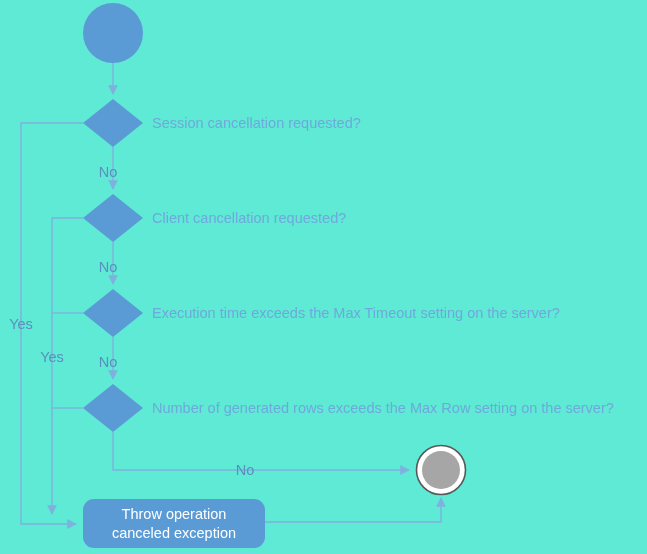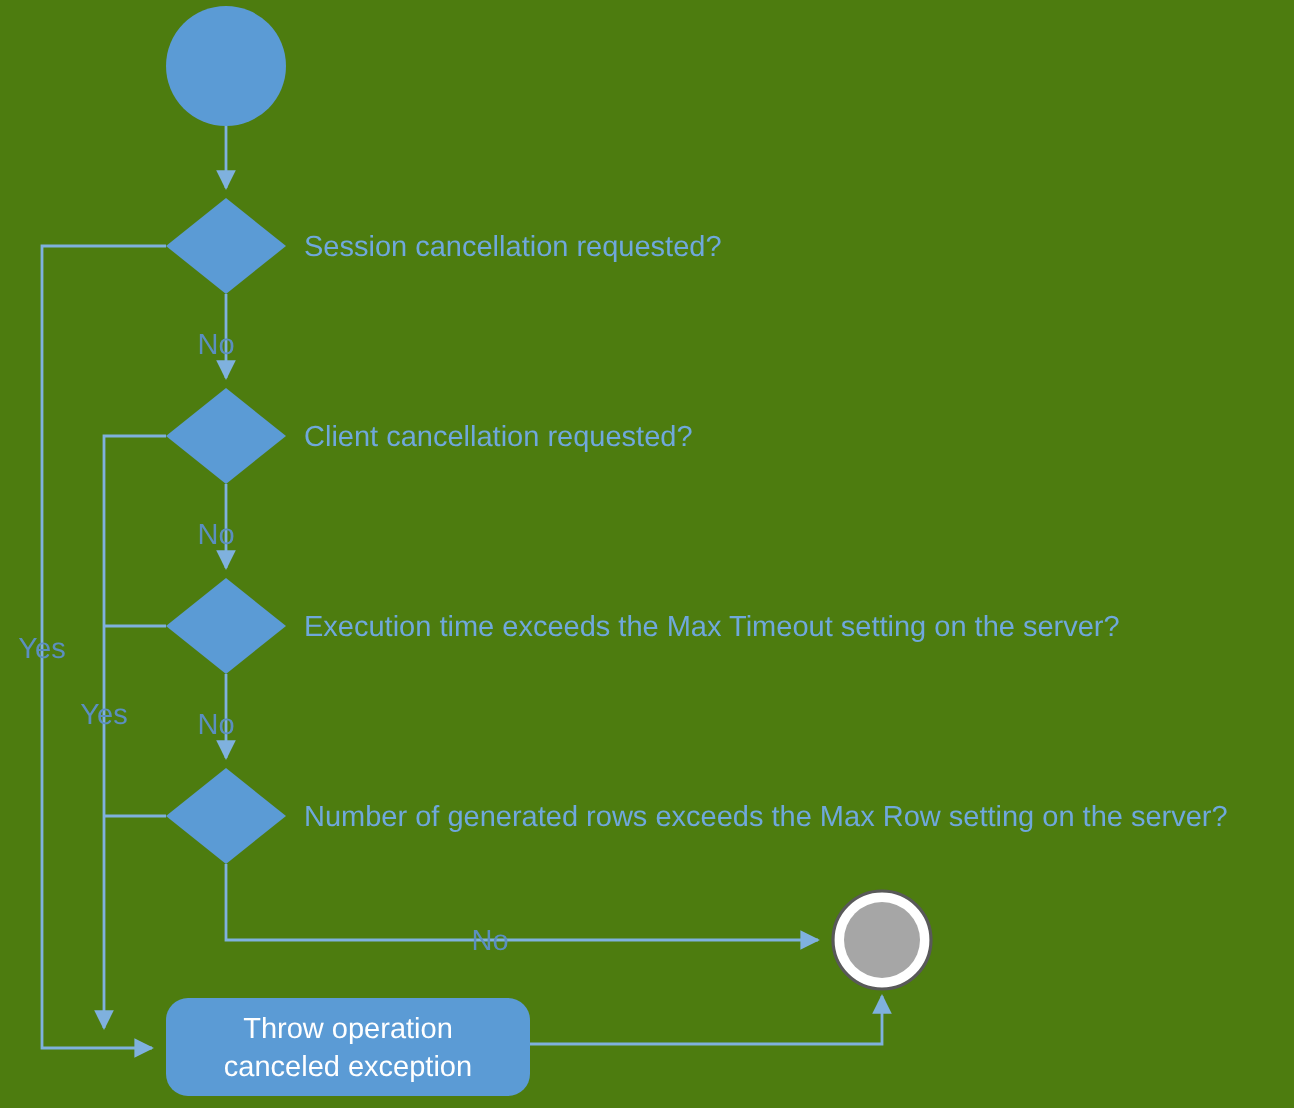--- a/index.html
+++ b/index.html
@@ -10,21 +10,21 @@
   body {
     width: 647px;
     height: 554px;
     font-family: "Liberation Sans", sans-serif;
     overflow: hidden;
   }
   #flow-root {
     position: relative;
     width: 647px;
     height: 554px;
-    background: #4d7c0f;
+    background: #5eead4;
   }
   svg#flow-svg {
     position: absolute;
     left: 0;
     top: 0;
     width: 647px;
     height: 554px;
   }
   .node-label {
     font-family: "Liberation Sans", sans-serif;

